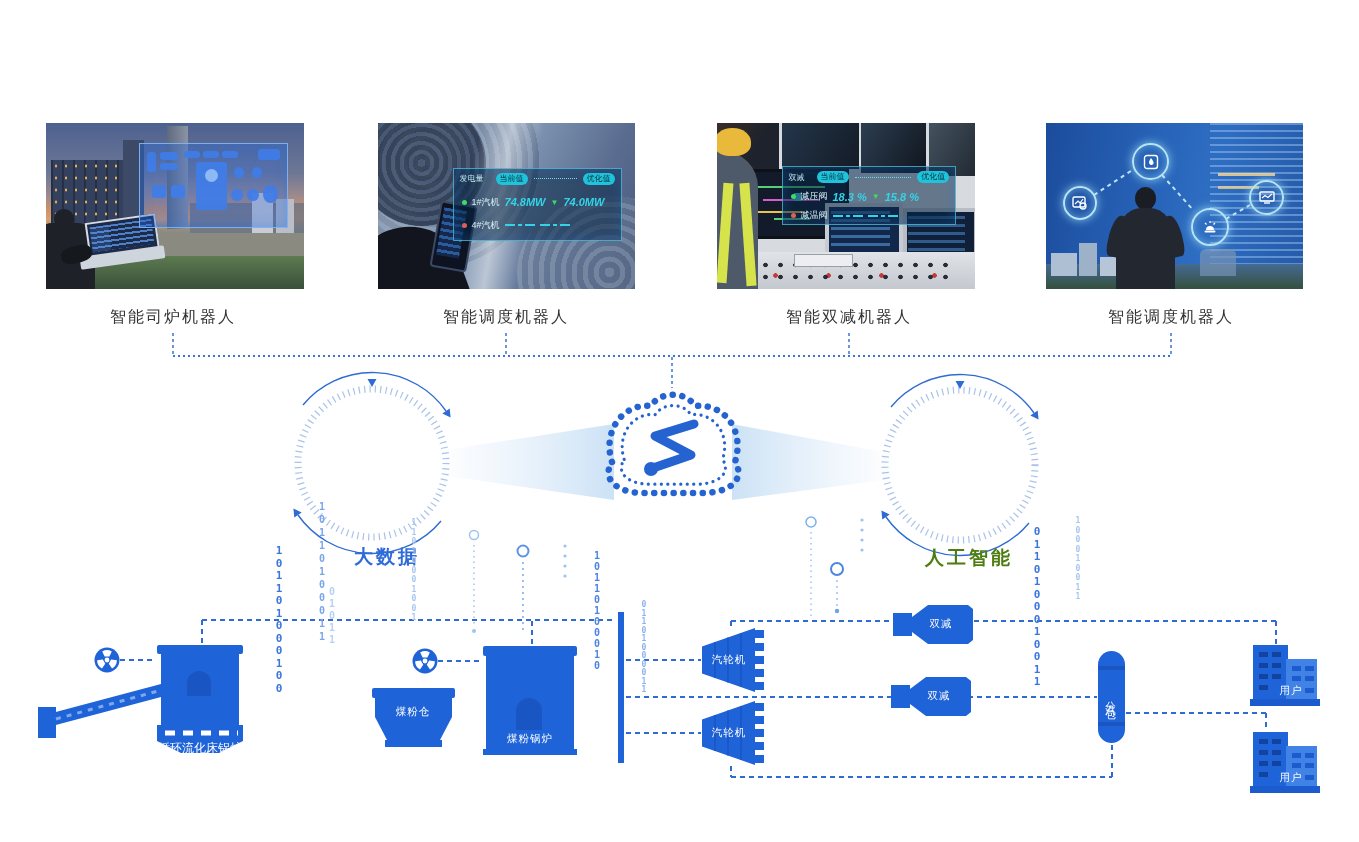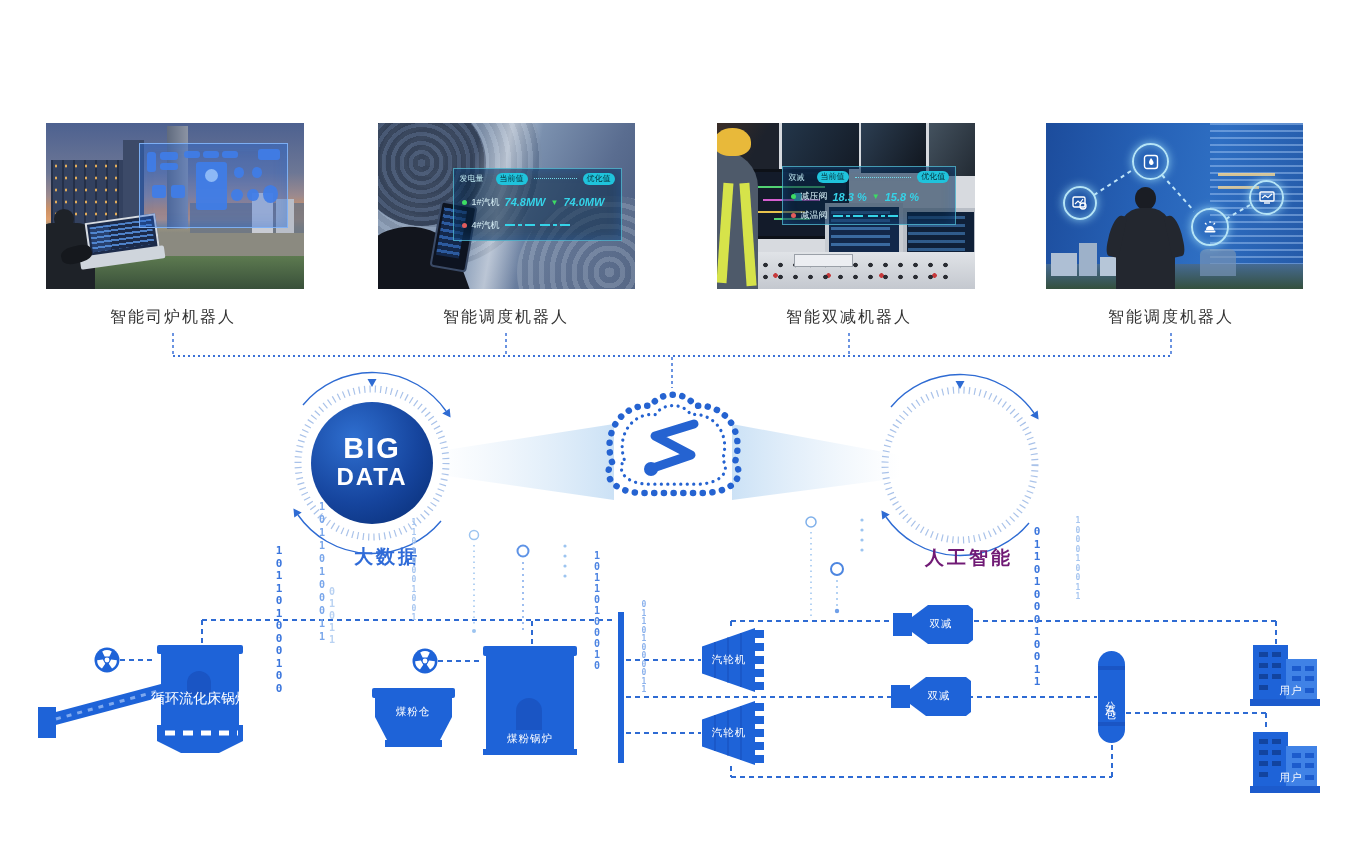--- a/index.html
+++ b/index.html
@@ -20,21 +20,21 @@
   #b7{left:1071px;top:516px;font-size:8px;line-height:9.5px;color:#a7c6f0}
   #b8{left:325px;top:586px;font-size:10px;line-height:12px;color:#b9d2f2}
   
   .sphere{position:absolute;border-radius:50%;display:flex;flex-direction:column;align-items:center;justify-content:center;color:#fff}
   #bigdata{left:311px;top:402px;width:122px;height:122px;background:radial-gradient(circle at 35% 30%,#2f6fd0,#16459e 55%,#0c3480 85%)}
   #bigdata .l1{font-size:29px;font-weight:bold;letter-spacing:2px;line-height:1}
   #bigdata .l2{font-size:24px;font-weight:bold;letter-spacing:2px;line-height:1.2}
   #ai{left:898px;top:403px;width:124px;height:124px;background:radial-gradient(circle at 38% 32%,#2a64b8,#113d8c 55%,#092b68 88%)}
   #ai .l1{font-size:44px;font-weight:normal;letter-spacing:2px}
   #lbl-bigdata{position:absolute;left:387px;top:557px;transform:translate(-50%,-50%);font-size:19px;font-weight:bold;color:#2f6bd8;letter-spacing:3px}
-  #lbl-ai{position:absolute;left:969px;top:558px;transform:translate(-50%,-50%);font-size:19px;font-weight:bold;color:#701a75;letter-spacing:3px}
+  #lbl-ai{position:absolute;left:969px;top:558px;transform:translate(-50%,-50%);font-size:19px;font-weight:bold;color:#4d7c0f;letter-spacing:3px}
   #lbl-cloud{position:absolute;left:674px;top:512px;transform:translate(-50%,-50%);font-size:29px;font-weight:bold;color:#2a6ad9;letter-spacing:5px;white-space:nowrap}
   
   .hud{position:absolute;background:rgba(8,38,70,.55);border:1px solid rgba(96,216,240,.65);box-shadow:inset 0 0 14px rgba(40,120,220,.3)}
   .hud-head{display:flex;align-items:center;gap:4px;padding:4px 6px;font-size:8px;color:#bfe9f2}
   .chip{background:#1fc3dc;color:#06303a;font-size:8px;line-height:1;padding:2px 4px;border-radius:6px;font-weight:normal}
   .dotline{flex:1;border-top:1px dotted #6fd8ea;margin:0 2px}
   .hud-row{display:flex;align-items:center;gap:5px;padding:3px 8px;font-size:9px;color:#d6eef5}
   .bullet{width:5px;height:5px;border-radius:50%;flex:none}
   .g{background:#3ddc64}.r{background:#e25c5c}
   .val{color:#35d3e8;font-style:italic;font-weight:bold;font-size:11px}
@@ -429,28 +429,24 @@
       <g fill="#1c5bcd">
         <rect x="1292" y="666" width="9" height="5"></rect>
           <rect x="1305" y="666" width="9" height="5"></rect>
         <rect x="1292" y="676" width="9" height="5"></rect>
           <rect x="1305" y="676" width="9" height="5"></rect>
         <rect x="1305" y="688" width="9" height="5"></rect>
       </g>
     </g>
   </svg>
 
-  <div class="sphere" id="bigdata">
-    <div class="l1">BIG</div>
-    <div class="l2">DATA</div>
-  </div>
   <div id="lbl-bigdata">大数据</div>
   <div id="lbl-ai">人工智能</div>
 
-  <div class="lbl" style="left:200px;top:699px;font-size:14px;letter-spacing:0">循环流化床锅炉</div>
+  <div class="lbl" style="left:200px;top:748px;font-size:12px;letter-spacing:0">循环流化床锅炉</div>
   <div class="lbl" style="left:413px;top:712px">煤粉仓</div>
   <div class="lbl" style="left:530px;top:739px">煤粉锅炉</div>
   <div class="lbl" style="left:729px;top:660px">汽轮机</div>
   <div class="lbl" style="left:729px;top:733px">汽轮机</div>
   <div class="lbl" style="left:941px;top:624px">双减</div>
   <div class="lbl" style="left:939px;top:696px">双减</div>
   <div class="lbl vert" style="left:1111px;top:699px">分汽包</div>
   <div class="lbl" style="left:1291px;top:691px">用户</div>
   <div class="lbl" style="left:1291px;top:778px">用户</div>
 

